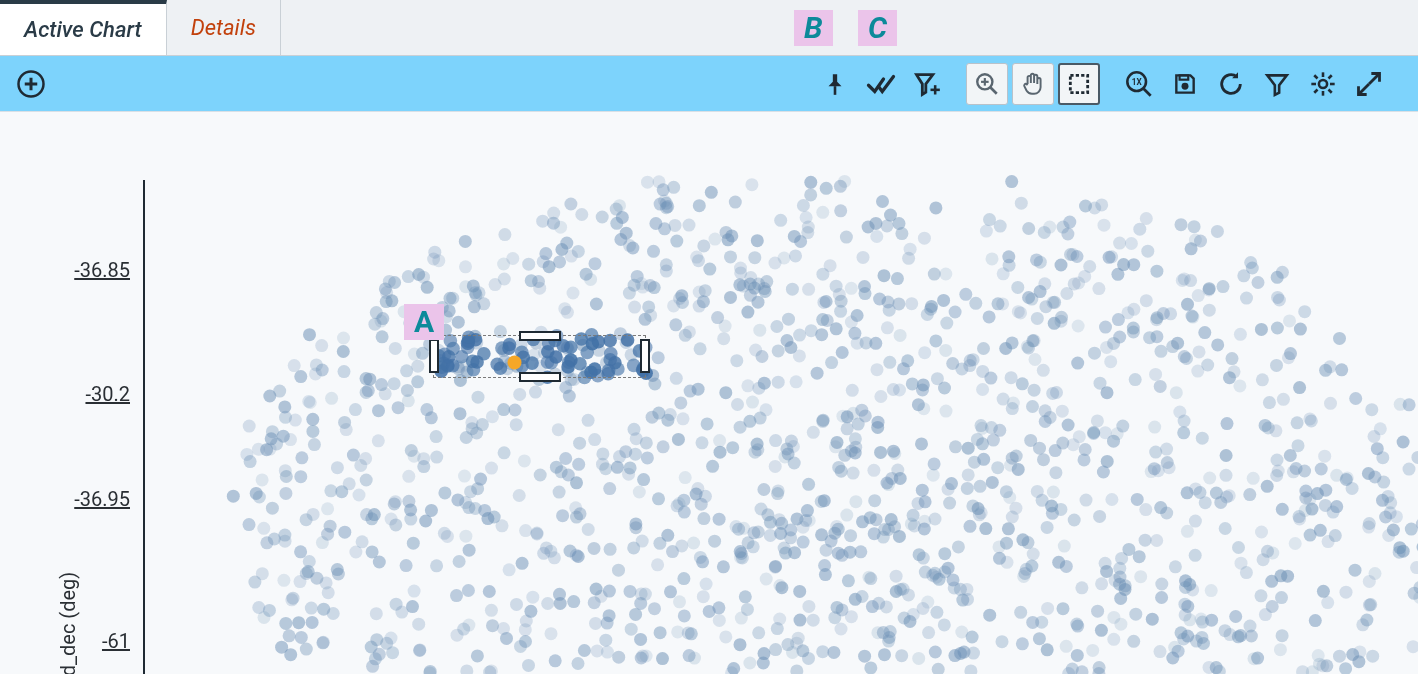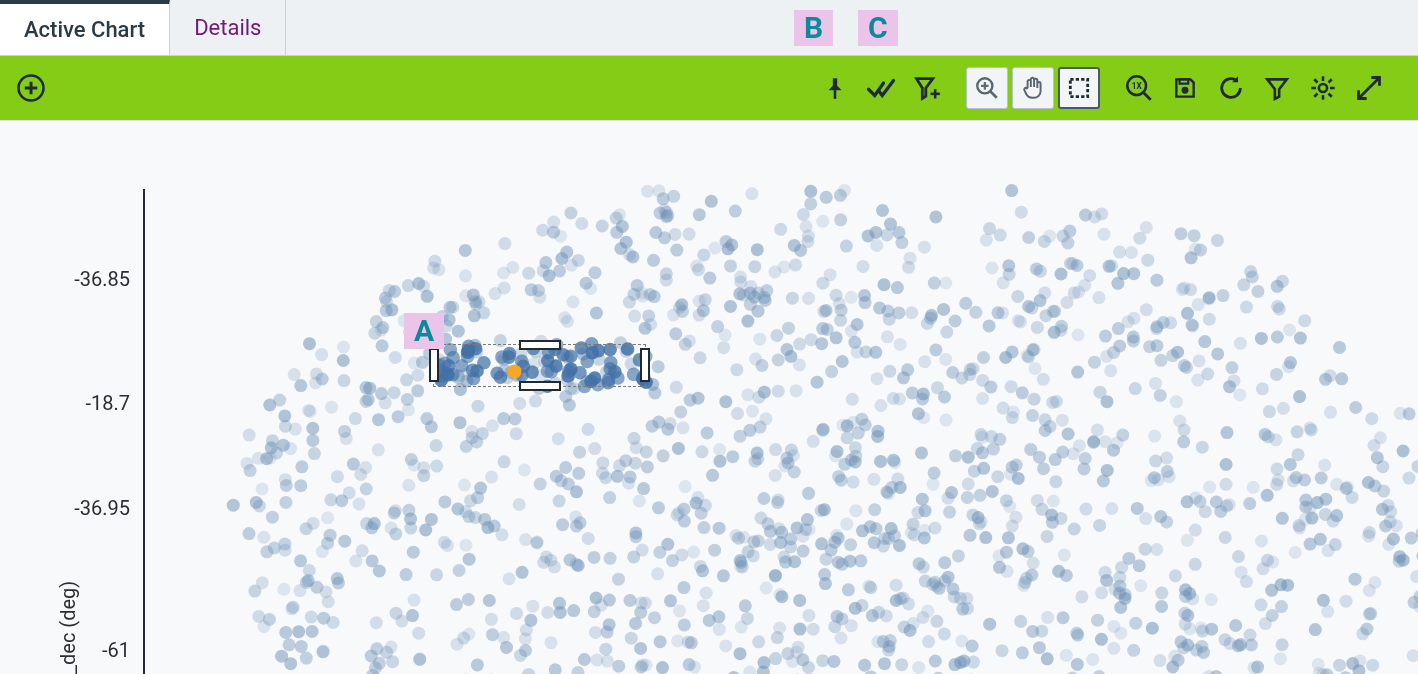--- a/index.html
+++ b/index.html
@@ -11,51 +11,52 @@
   overflow: hidden;
   position: relative;
 }
 .tabbar {
   height: 56px;
   display: flex;
   align-items: stretch;
   border-bottom: 1px solid #c9d0d6;
   background: #eef1f4;
   position: relative;
+  font-style: italic;
 }
 .tab {
   padding: 0 24px;
   display: flex;
   align-items: center;
   font-size: 22px;
-  color: #701a75;
+  color: #c2410c;
   border-right: 1px solid #c9d0d6;
   cursor: pointer;
 }
 .tab.active {
   background: #ffffff;
   border-top: 4px solid #2a3b47;
   font-weight: 500;
   color: #2a3b47;
 }
 .badge {
   position: absolute;
   top: 10px;
   background: #ebc4ea;
   color: #0c8a9a;
   font-size: 30px;
   font-weight: 700;
   padding: 0 10px;
   line-height: 36px;
 }
 .toolbar {
-  height: 65px;
+  height: 56px;
   display: flex;
   align-items: center;
-  background: #84cc16;
+  background: #7dd3fc;
   border-bottom: 1px solid #d9e0e6;
   padding: 0 10px;
 }
 .tool-group { display: flex; align-items: center; gap: 4px; margin-right: 18px; }
 .tool-btn {
   width: 42px; height: 42px;
   display: flex; align-items: center; justify-content: center;
   cursor: pointer;
   border-radius: 3px;
   color: #1f2a33;
@@ -75,20 +76,21 @@
   font-size: 20px;
   color: #2a2f34;
   transform-origin: center center;
 }
 .tick-label {
   position: absolute;
   font-size: 20px;
   color: #2a2f34;
   text-align: right;
   width: 100px;
+  text-decoration: underline;
 }
 .sel-box {
   position: absolute;
   border: 1.5px dashed #7a7a7a;
   background: rgba(255,255,255,0.02);
 }
 .sel-handle {
   position: absolute;
   background: #ffffff;
   border: 2px solid #1f2a33;
@@ -1656,21 +1658,21 @@
         <circle cx="500.4" cy="256.3" r="6.8" fill="#3f6fa5" opacity="0.74"></circle>
         <circle cx="587.2" cy="240.5" r="6.8" fill="#3f6fa5" opacity="0.64"></circle>
         <circle cx="584.5" cy="265.4" r="6.8" fill="#3f6fa5" opacity="0.60"></circle>
         <circle cx="581.3" cy="227.0" r="6.8" fill="#3f6fa5" opacity="0.78"></circle>
         <circle cx="453.1" cy="236.6" r="6.8" fill="#3f6fa5" opacity="0.62"></circle>
       </g>
     <circle id="hl-point" r="7" fill="#f5a623" cx="514.52" cy="250.56521739130866"></circle>
   </svg>
 
   <div class="tick-label" style="left:30px; top:146px">-36.85</div>
-  <div class="tick-label" style="left:30px; top:270px">-18.7</div>
+  <div class="tick-label" style="left:30px; top:270px">-30.2</div>
   <div class="tick-label" style="left:30px; top:375px">-36.95</div>
   <div class="tick-label" style="left:30px; top:517px">-61</div>
 
   <div class="axis-label" style="left:16px; top:500px; transform: rotate(-90deg);">d_dec (deg)</div>
 
   <div class="sel-box" id="selbox" style="left: 432.88px; top: 222.643px; width: 213.52px; height: 42.9565px;">
     <div class="sel-handle" style="left:-5px; top:50%; transform:translateY(-50%); width:10px; height:34px"></div>
     <div class="sel-handle" style="right:-5px; top:50%; transform:translateY(-50%); width:10px; height:34px"></div>
     <div class="sel-handle" style="top:-5px; left:50%; transform:translateX(-50%); height:10px; width:42px"></div>
     <div class="sel-handle" style="bottom:-5px; left:50%; transform:translateX(-50%); height:10px; width:42px"></div>

